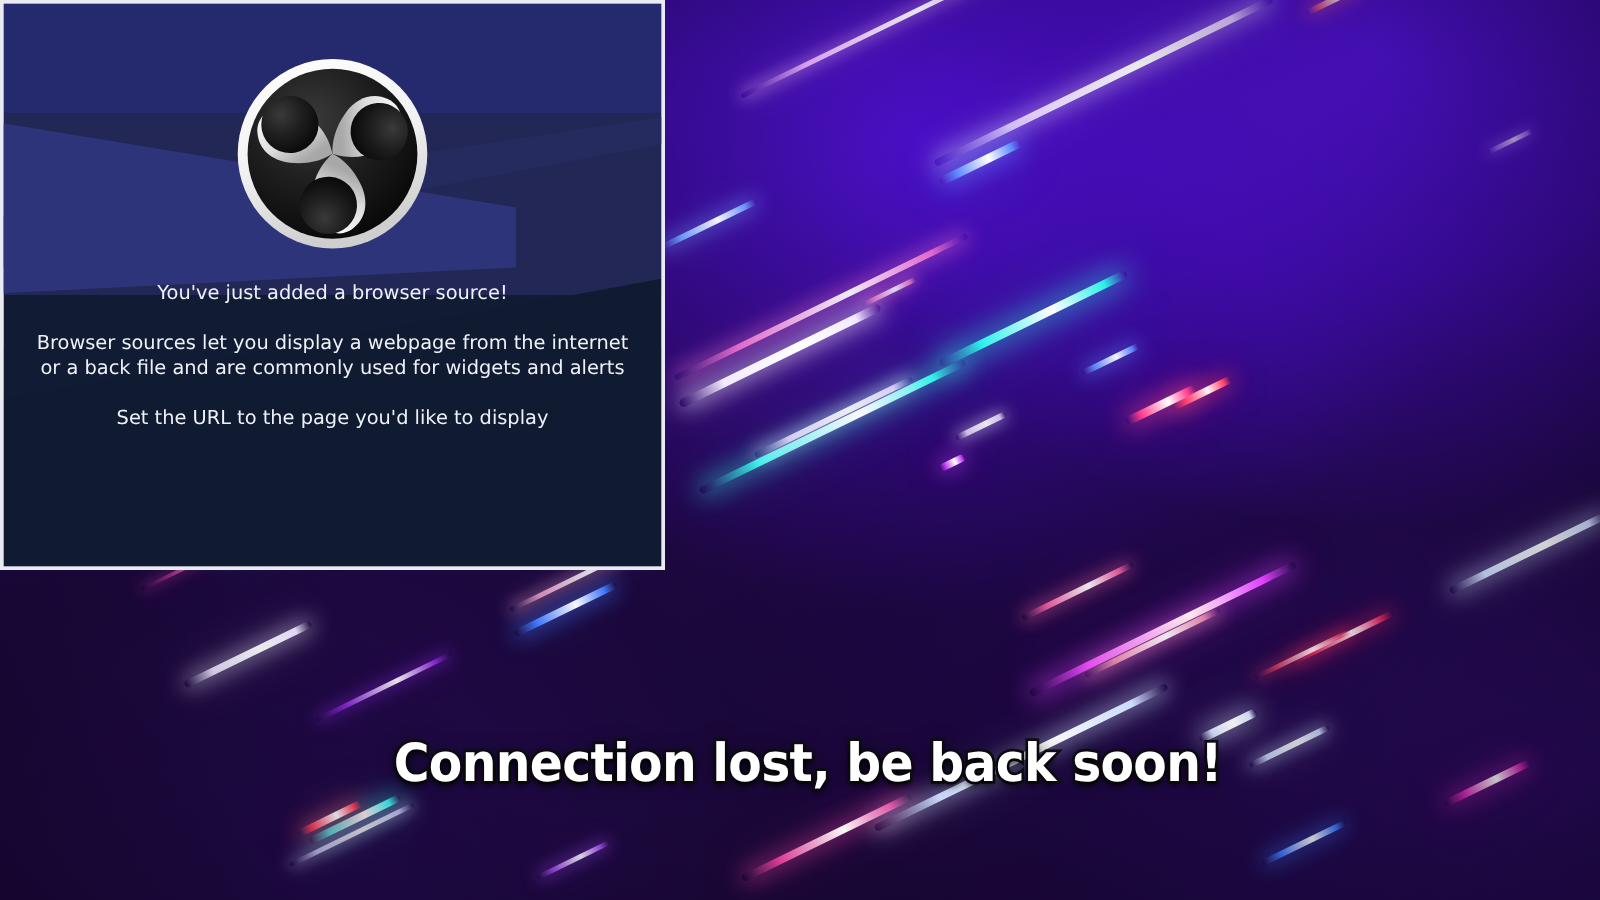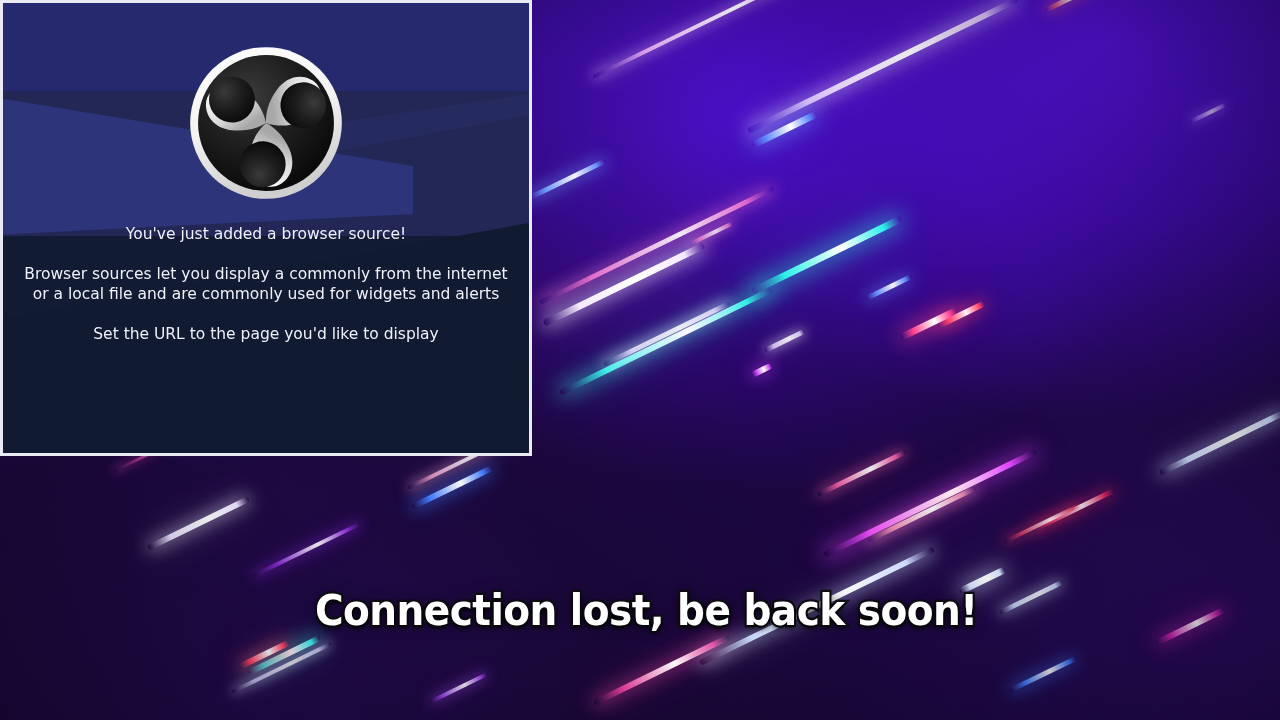--- a/index.html
+++ b/index.html
@@ -251,22 +251,22 @@
             </g>
           <g transform="rotate(240 100 100)">
               <circle cx="64" cy="62" r="29" transform="rotate(-12 100 100)"></circle>
             </g>
         </g>
       </svg>
 
       <div class="panel-text">
         <p>You've just added a browser source!</p>
         <p>
-          <span>Browser sources let you display a commonly from the internet</span><br>
-          <span>or a local file and are commonly used for widgets and alerts</span>
+          <span>Browser sources let you display a webpage from the internet</span><br>
+          <span>or a back file and are commonly used for widgets and alerts</span>
         </p>
         <p>Set the URL to the page you'd like to display</p>
       </div>
 
     </div>
   </div>
 
   <div id="banner">
     <span id="banner-text">Connection lost, be back soon!</span>
   </div>

